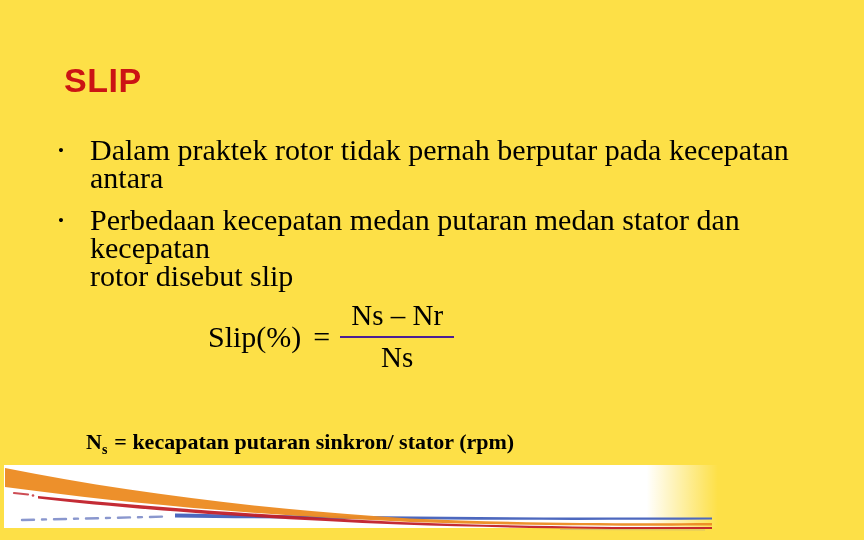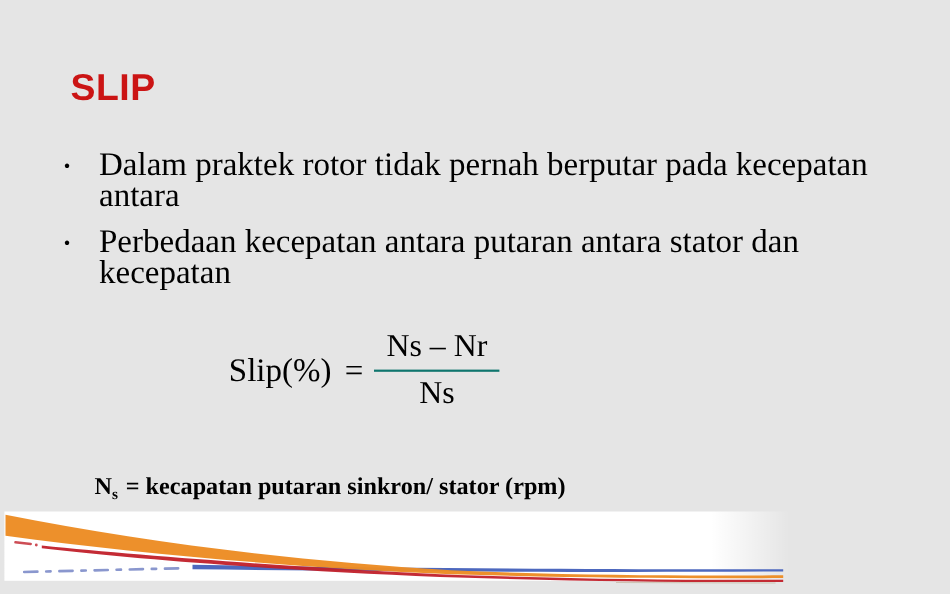--- a/index.html
+++ b/index.html
@@ -9,21 +9,21 @@
   body {
     width: 864px;
     height: 540px;
     overflow: hidden;
     background: #c8d4a2;
   }
   .slide {
     position: relative;
     width: 864px;
     height: 540px;
-    background: #e5e5e5;
+    background: #fde047;
     font-family: "Liberation Serif", serif;
     color: #000000;
   }
   .slide-title {
     position: absolute;
     left: 64px;
     top: 62px;
     font-family: "Liberation Sans", sans-serif;
     font-weight: bold;
     font-size: 34px;
@@ -67,21 +67,21 @@
   .formula-eq { margin: 0 10px 0 12px; }
   .fraction {
     display: inline-flex;
     flex-direction: column;
     align-items: center;
     font-size: 29px;
     text-align: center;
   }
   .fraction .num {
     padding: 0 11px 4px 11px;
-    border-bottom: 2px solid #0f766e;
+    border-bottom: 2px solid #4c1d95;
     white-space: pre;
   }
   .fraction .den {
     padding-top: 3px;
   }
   .formula-mult {
     margin-left: 7px;
     padding-top: 4px;
   }
   .definition {
@@ -118,21 +118,22 @@
     <div class="bullet-item">
       <span class="bullet-glyph">•</span>
       <span class="bullet-text">
         <span>Dalam praktek rotor tidak pernah berputar pada kecepatan</span><br>
         <span>antara</span>
       </span>
     </div>
     <div class="bullet-item">
       <span class="bullet-glyph">•</span>
       <span class="bullet-text">
-        <span>Perbedaan kecepatan antara putaran antara stator dan kecepatan</span><br>
+        <span>Perbedaan kecepatan medan putaran medan stator dan kecepatan</span><br>
+        <span>rotor disebut slip</span>
       </span>
     </div>
   </div>
 
   <div class="formula">
     <span class="formula-lhs">Slip(%)</span>
     <span class="formula-eq">=</span>
     <span class="fraction">
       <span class="num">Ns – Nr</span>
       <span class="den">Ns</span>

